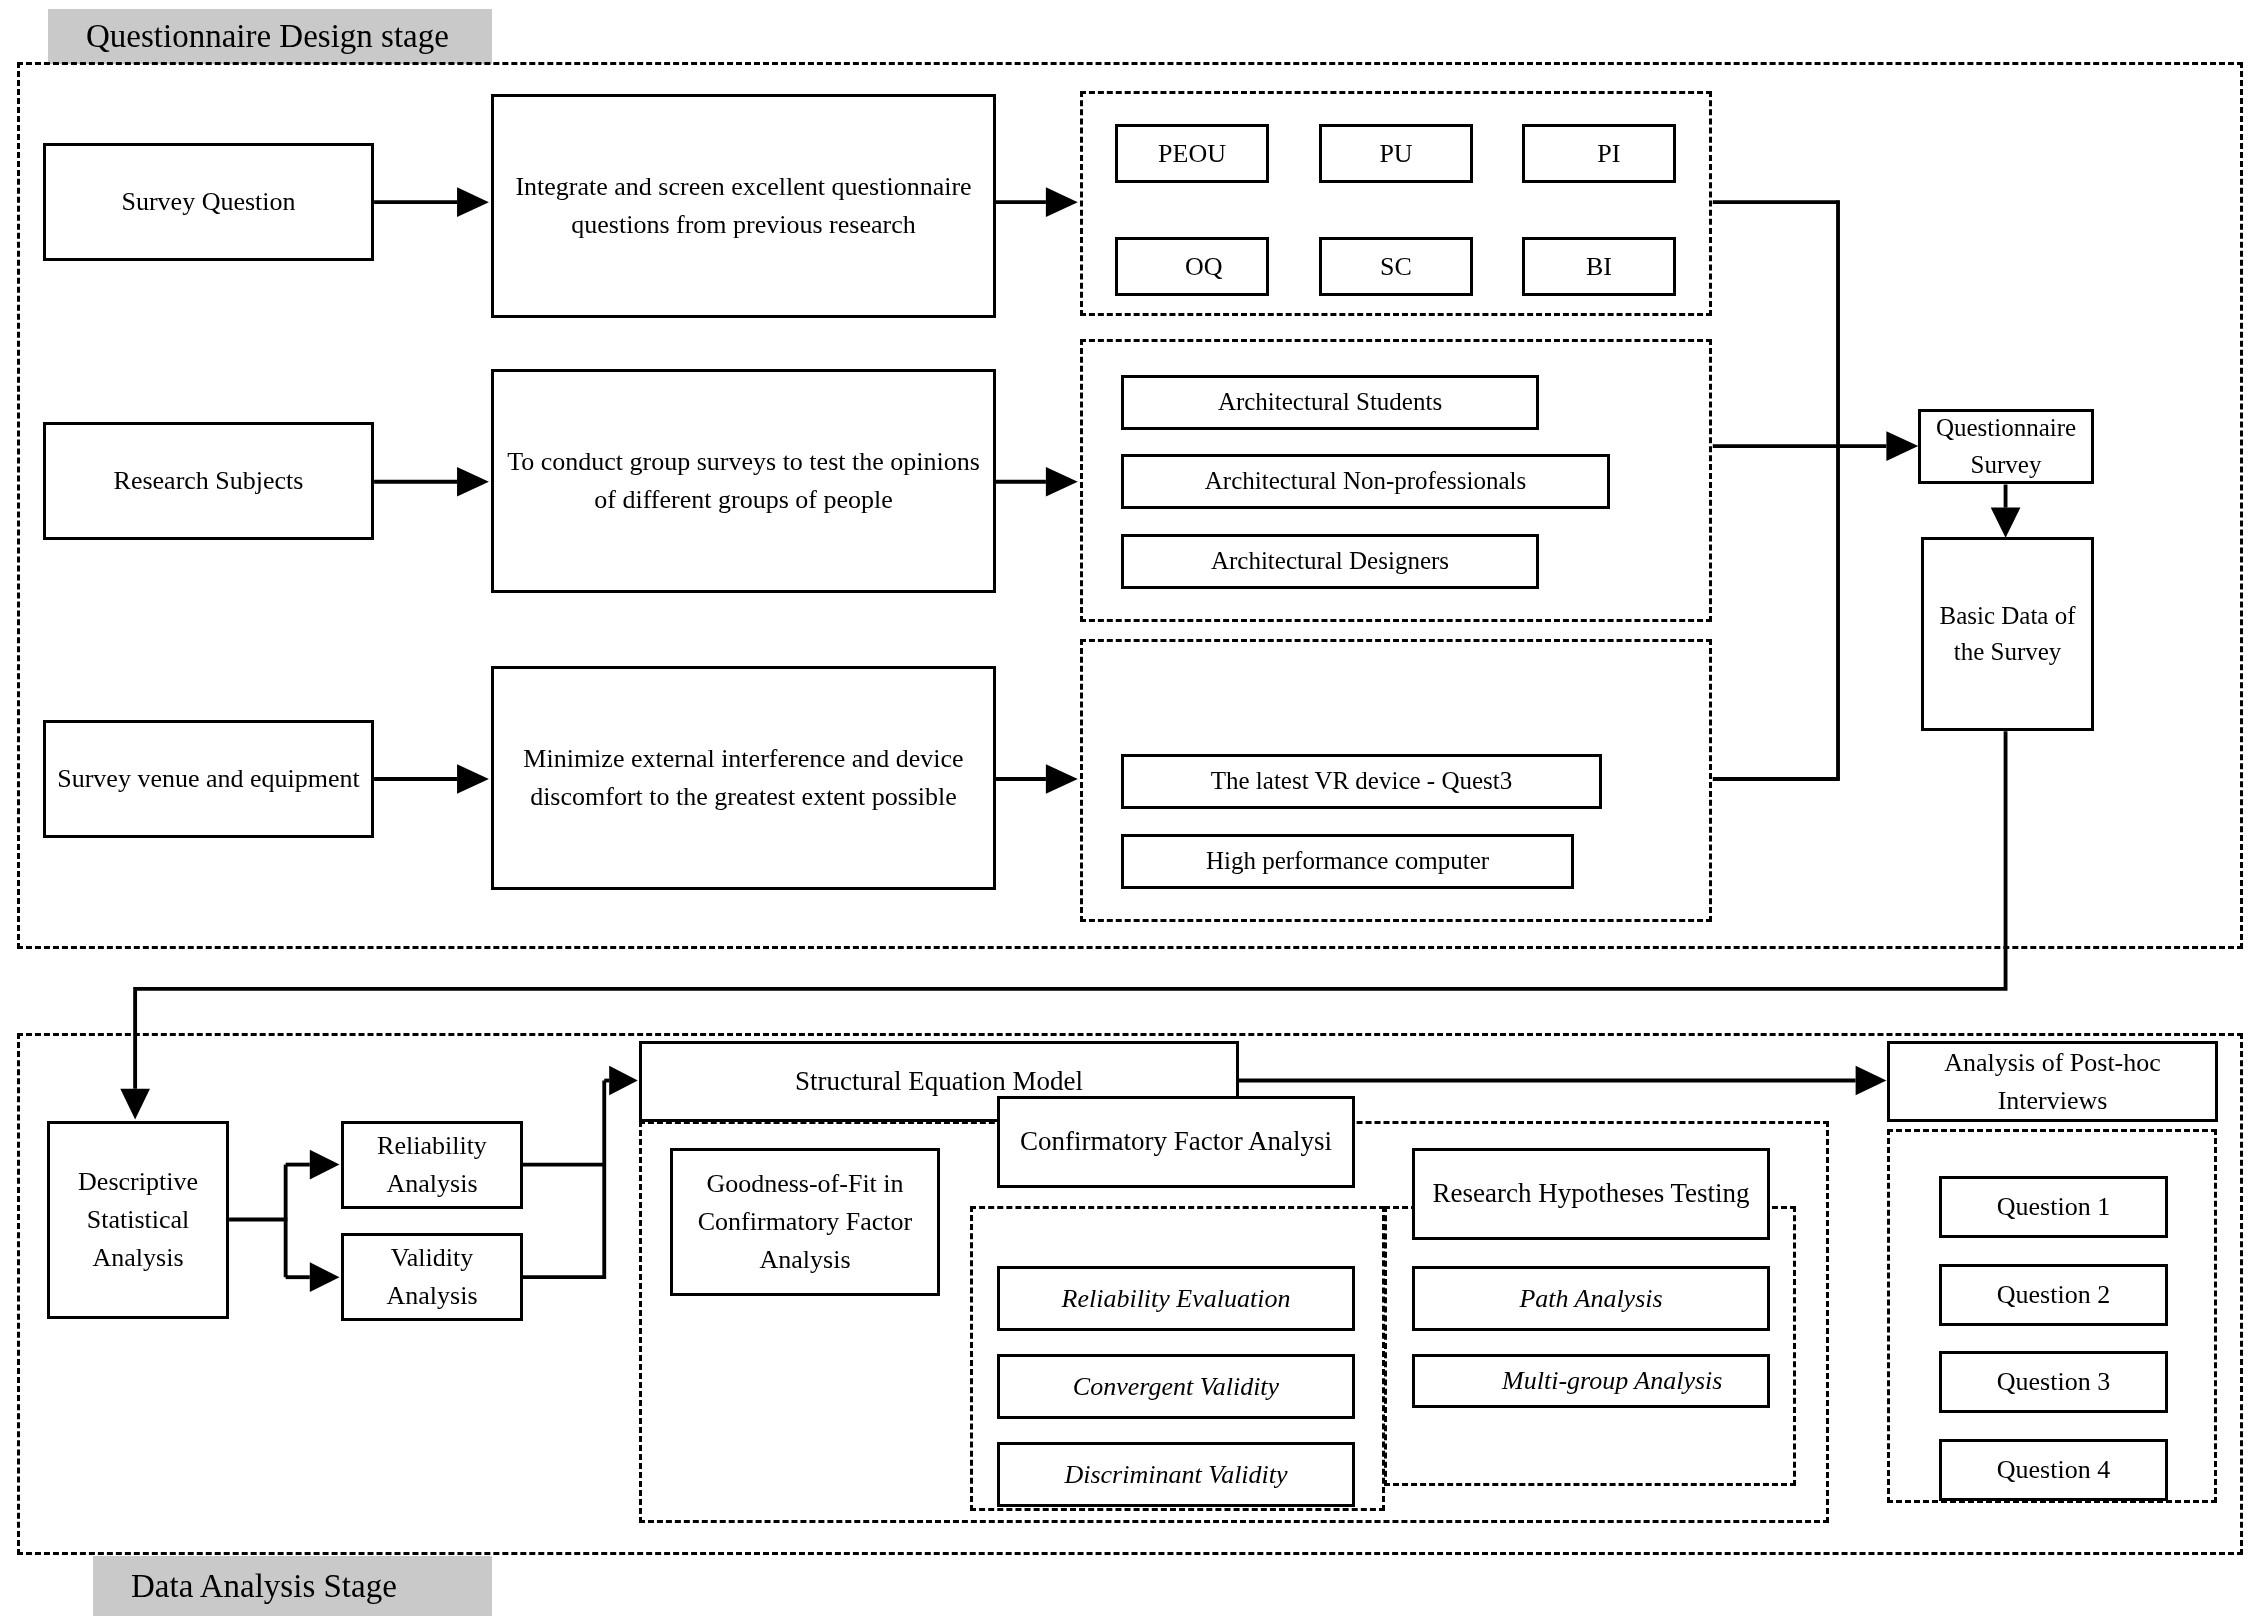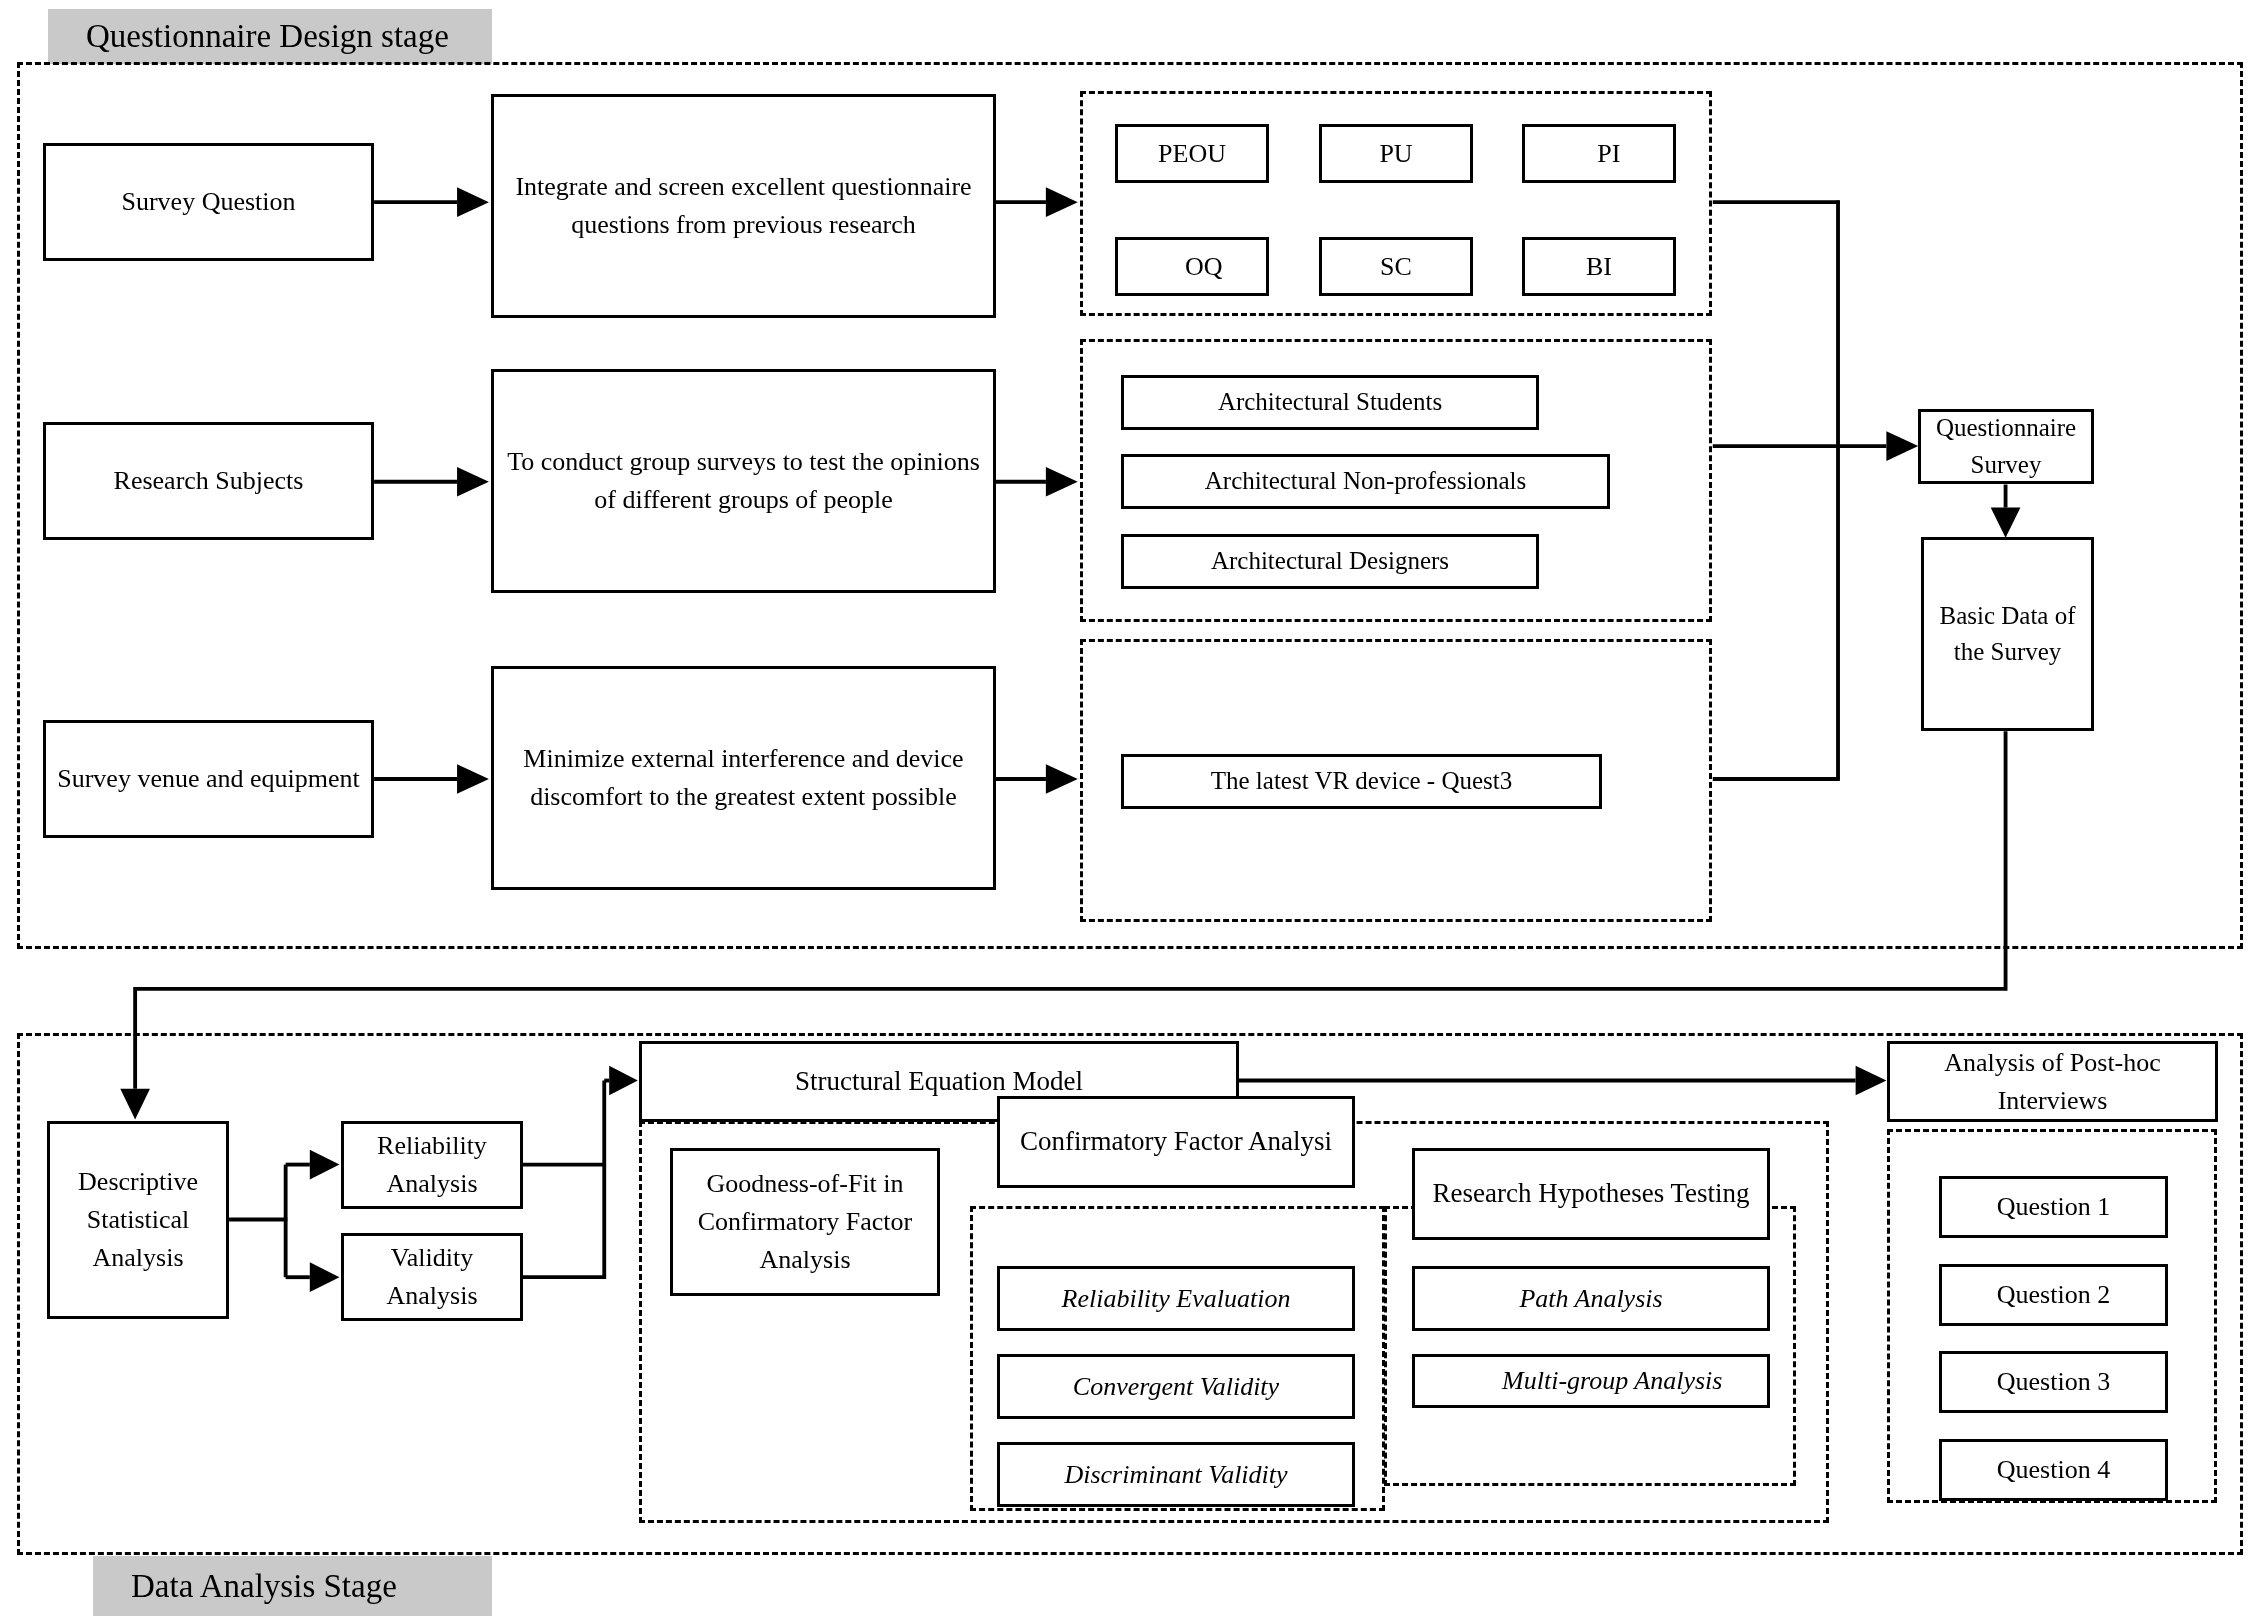--- a/index.html
+++ b/index.html
@@ -140,20 +140,23 @@
 
   <div class="box" style="left:43px;top:720px;width:331px;height:118px;">
     <span>Survey venue and equipment</span>
   </div>
   <div class="box" style="left:491px;top:666px;width:505px;height:224px;justify-content:center;">
     <span>Minimize external interference and device discomfort to the greatest extent possible</span>
   </div>
   <div class="box f46" style="left:1121px;top:754px;width:481px;height:55px;">
     <span>The latest VR device - Quest3</span>
   </div>
+  <div class="box f46" style="left:1121px;top:834px;width:453px;height:55px;">
+    <span>High performance computer</span>
+  </div>
 
   <div class="box f46" style="left:1918px;top:409px;width:176px;height:75px;">
     <span>Questionnaire Survey</span>
   </div>
   <div class="box f46" style="left:1921px;top:537px;width:173px;height:194px;">
     <span>Basic Data of the Survey</span>
   </div>
 
   <div class="box" style="left:47px;top:1121px;width:182px;height:198px;">
     <span>Descriptive Statistical Analysis</span>

